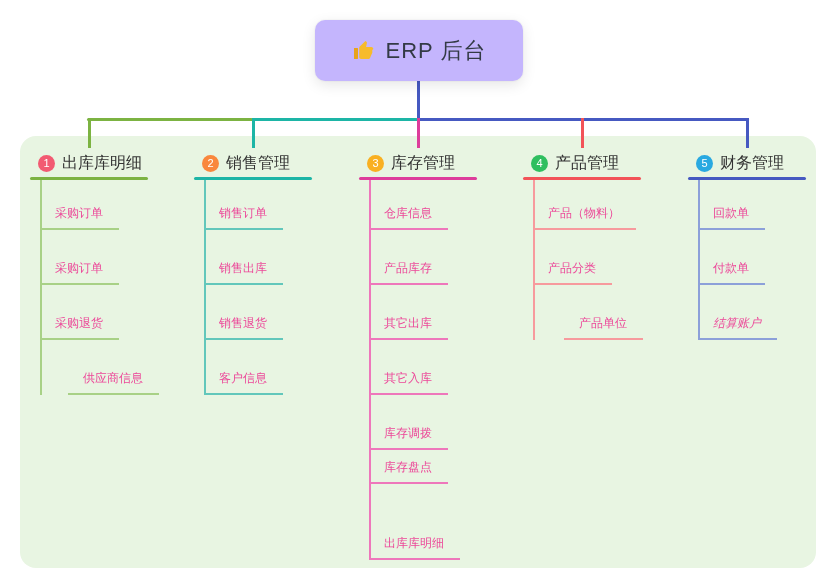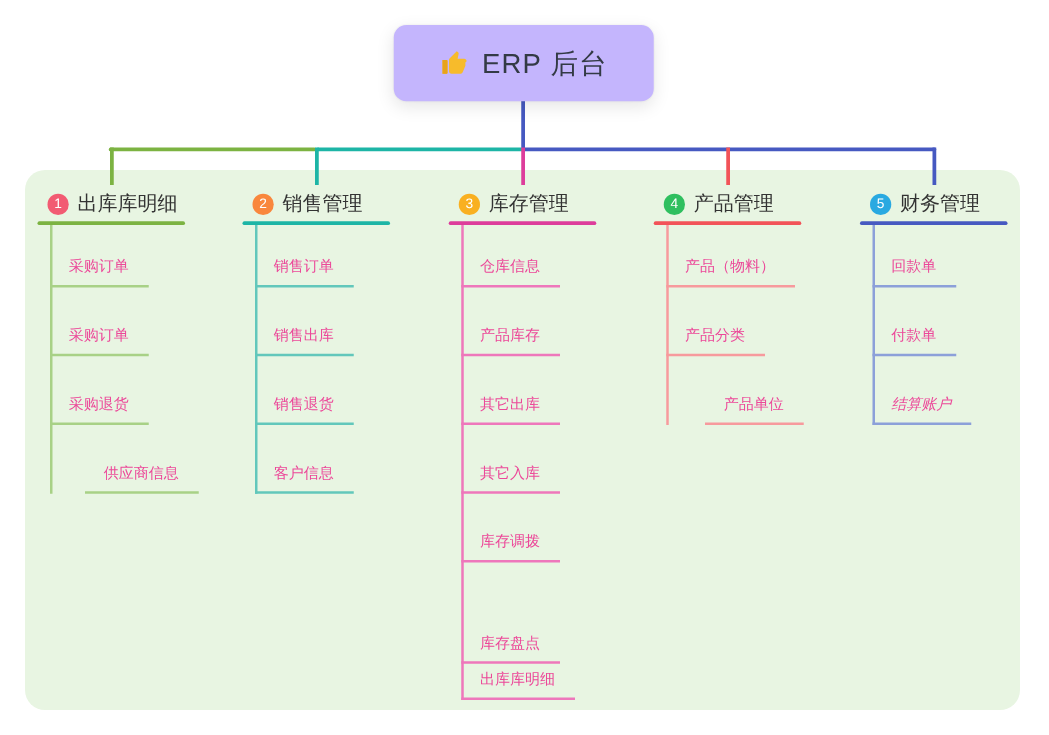--- a/index.html
+++ b/index.html
@@ -81,21 +81,21 @@
         <div class="badge" style="background: rgb(249, 176, 33);">3</div>
         <div class="branch-label">库存管理</div>
       </div>
       <div class="branch-underline" style="left: 359px; top: 177px; width: 118px; background: rgb(221, 61, 155);"></div>
       <div class="spine" style="left: 369px; top: 180px; height: 380px; background: rgb(238, 119, 187);"></div>
       <div class="child-node" style="left: 369px; top: 204px; border-bottom-color: rgb(238, 119, 187);">仓库信息</div>
       <div class="child-node" style="left: 369px; top: 259px; border-bottom-color: rgb(238, 119, 187);">产品库存</div>
       <div class="child-node" style="left: 369px; top: 314px; border-bottom-color: rgb(238, 119, 187);">其它出库</div>
       <div class="child-node" style="left: 369px; top: 369px; border-bottom-color: rgb(238, 119, 187);">其它入库</div>
       <div class="child-node" style="left: 369px; top: 424px; border-bottom-color: rgb(238, 119, 187);">库存调拨</div>
-      <div class="child-node" style="left: 369px; top: 505px; border-bottom-color: rgb(238, 119, 187);">库存盘点</div>
+      <div class="child-node" style="left: 369px; top: 458px; border-bottom-color: rgb(238, 119, 187);">库存盘点</div>
       <div class="child-node" style="left: 369px; top: 534px; border-bottom-color: rgb(238, 119, 187);">出库库明细</div>
       <div class="branch-header" style="left: 523px; top: 150px;">
         <div class="badge" style="background: rgb(47, 191, 95);">4</div>
         <div class="branch-label">产品管理</div>
       </div>
       <div class="branch-underline" style="left: 523px; top: 177px; width: 118px; background: rgb(242, 83, 88);"></div>
       <div class="spine" style="left: 533px; top: 180px; height: 160px; background: rgb(247, 154, 157);"></div>
       <div class="child-node" style="left: 533px; top: 204px; border-bottom-color: rgb(247, 154, 157);">产品（物料）</div>
       <div class="child-node" style="left: 533px; top: 259px; border-bottom-color: rgb(247, 154, 157);">产品分类</div>
       <div class="child-node" style="left: 564px; top: 314px; border-bottom-color: rgb(247, 154, 157);">产品单位</div>

